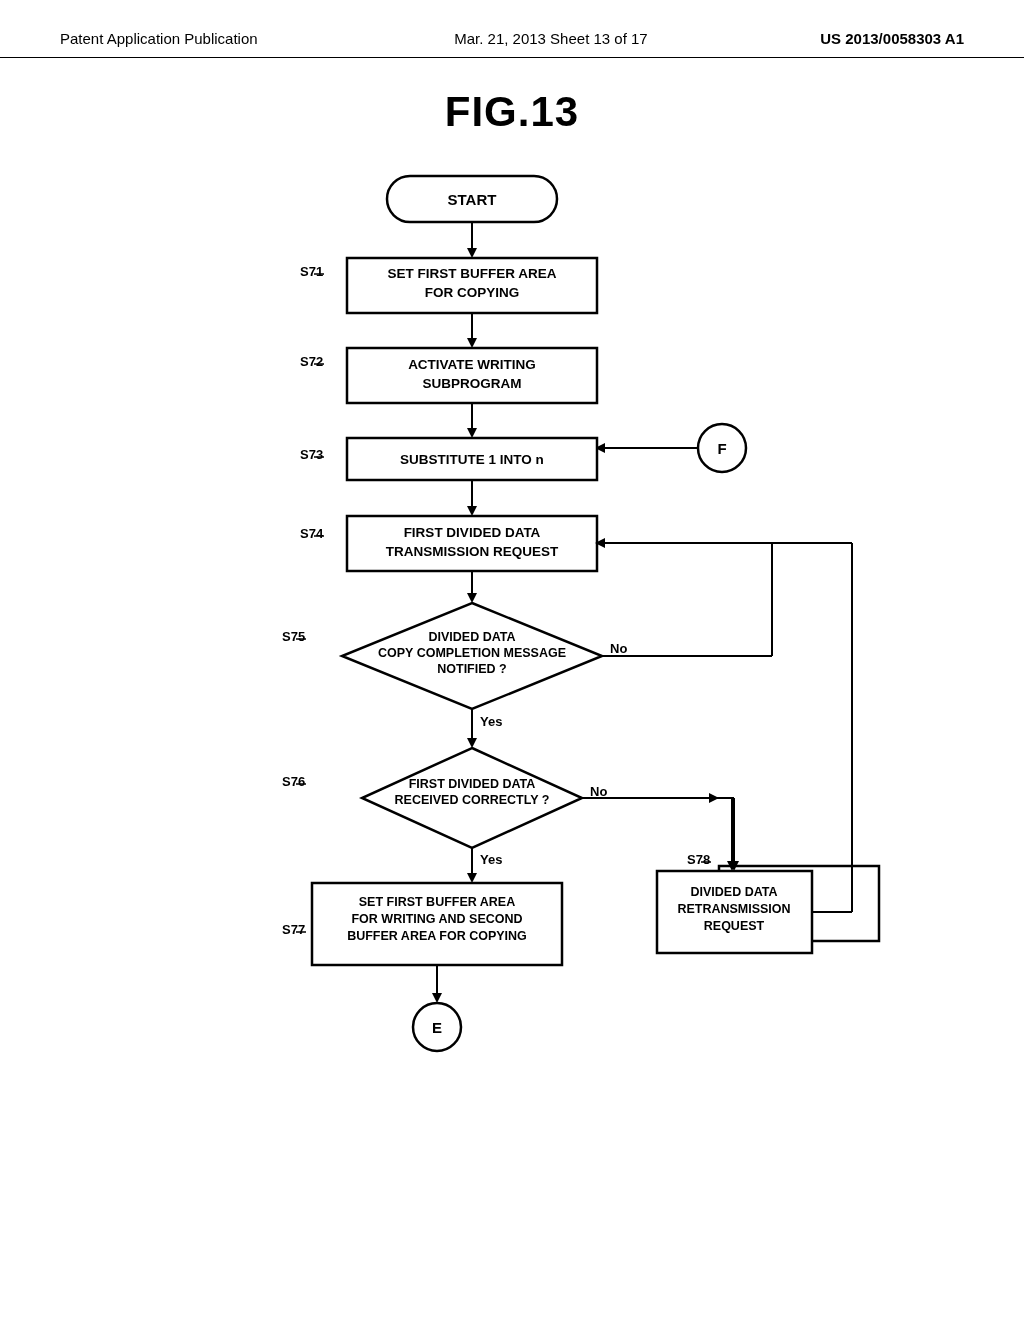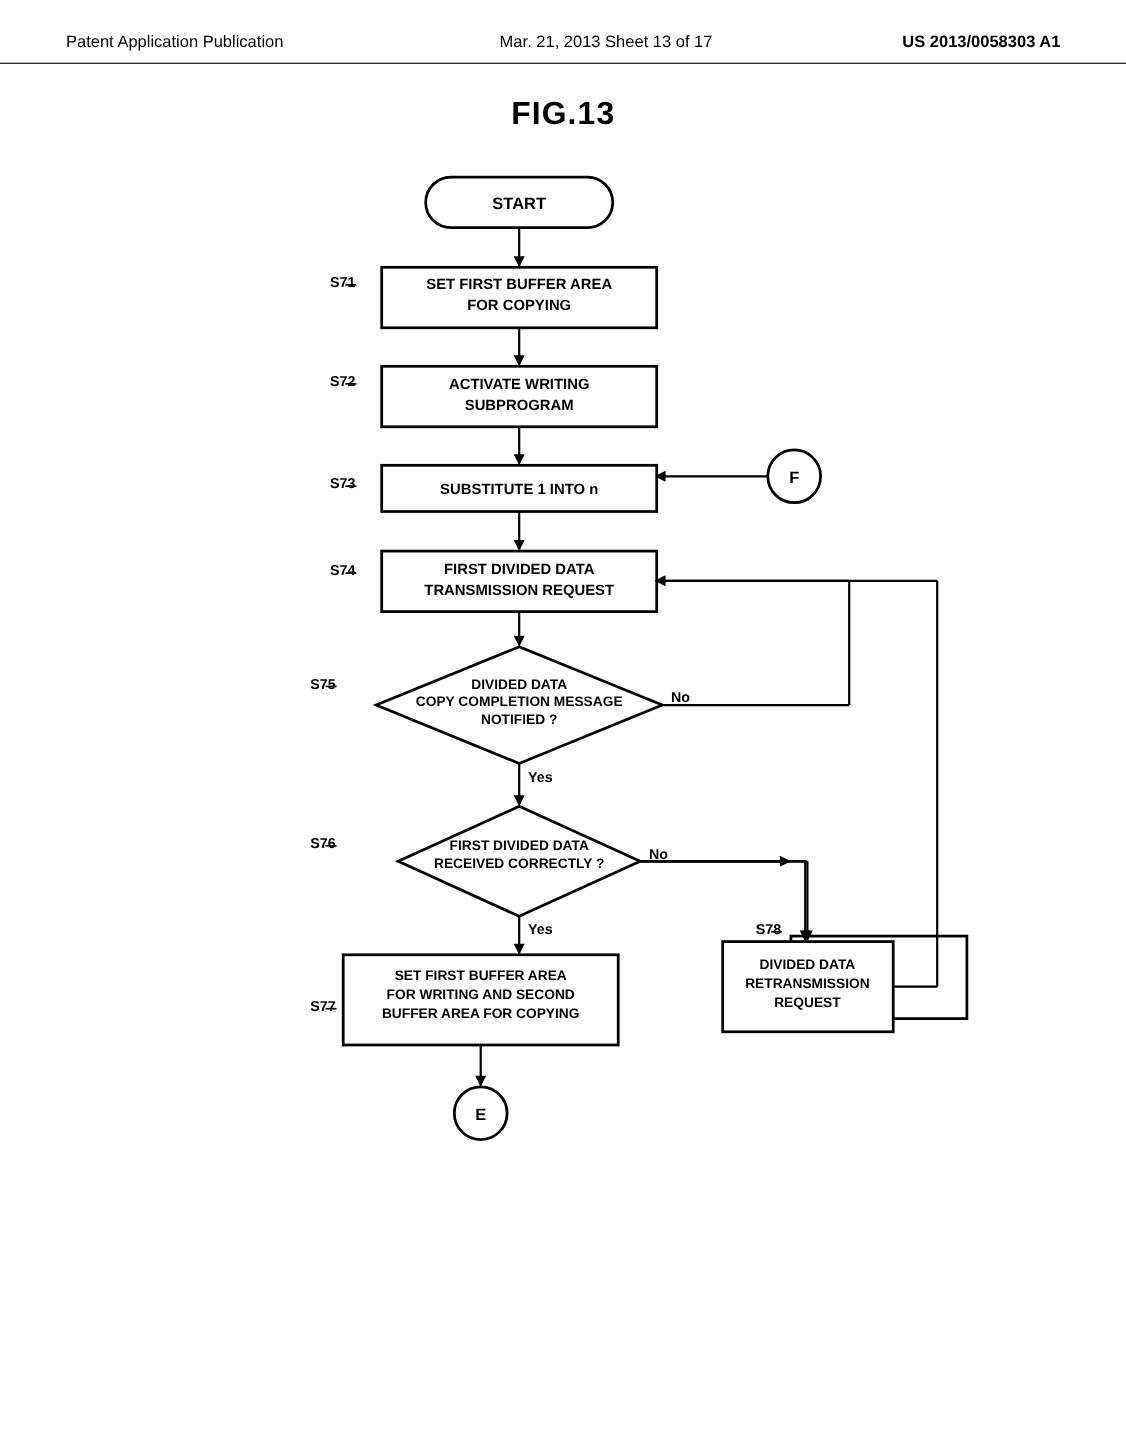--- a/index.html
+++ b/index.html
@@ -31,21 +31,21 @@
     .header-date {
       font-size: 15px;
       font-weight: normal;
       text-align: center;
       margin-left: 24px;
     }
 
     
     .fig-title {
       text-align: center;
-      font-size: 29px;
+      font-size: 42px;
       font-weight: bold;
       margin-top: 30px;
       letter-spacing: 1px;
     }
 
     
     .flowchart {
       position: relative;
       width: 760px;
       margin: 30px auto 0 auto;

